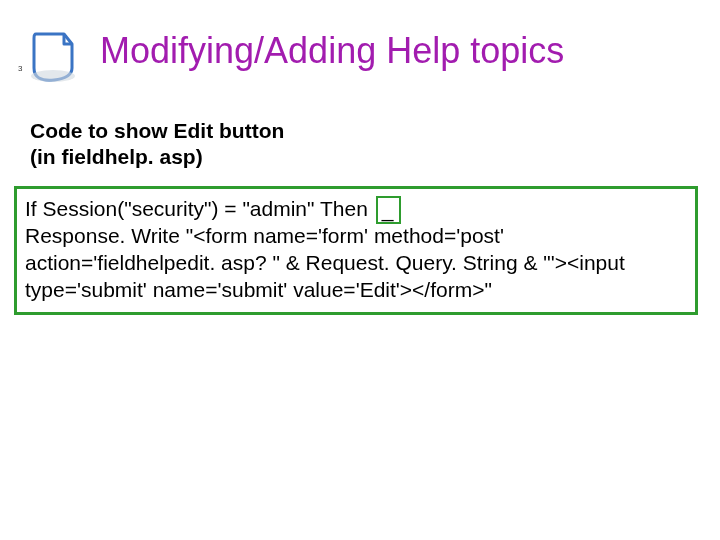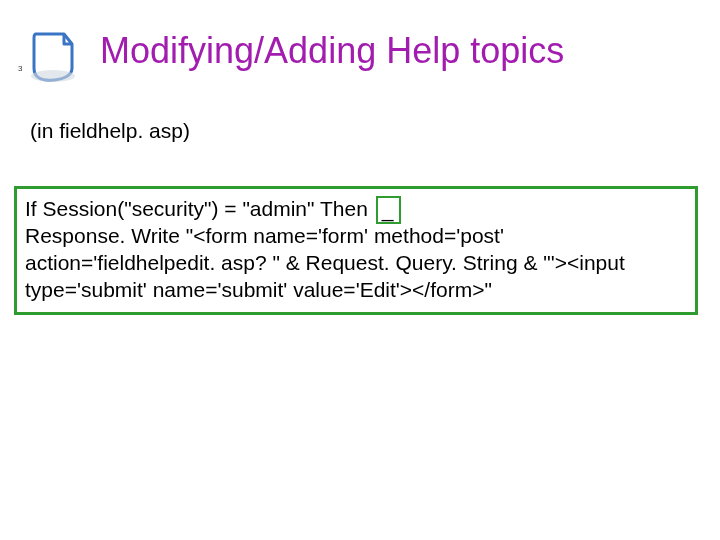--- a/index.html
+++ b/index.html
@@ -45,21 +45,21 @@
     position: absolute;
     top: 118px;
     left: 30px;
     font-size: 21px;
     line-height: 1.25;
   }
   .subtitle-bold {
     font-weight: 700;
   }
   .subtitle-plain {
-    font-weight: 400;
+    font-weight: 700;
   }
   .code-box {
     position: absolute;
     top: 186px;
     left: 14px;
     width: 684px;
     border: 3px solid #2e9c2e;
     box-sizing: border-box;
     padding: 6px 8px 8px 8px;
     font-size: 21px;
@@ -93,20 +93,21 @@
     <svg viewBox="0 0 58 58" width="58" height="58">
       <path d="M12 6 L40 6 L48 16 L48 40 Q48 50 30 52 Q10 54 10 40 L10 10 Q10 6 12 6 Z" fill="#ffffff" stroke="#3a74c4" stroke-width="3" stroke-linejoin="round"></path>
       <path d="M40 6 L40 16 L48 16" fill="none" stroke="#3a74c4" stroke-width="3" stroke-linejoin="round"></path>
       <ellipse cx="29" cy="48" rx="22" ry="6" fill="#d0d8e0" opacity="0.6"></ellipse>
     </svg>
   </div>
 
   <div class="title">Modifying/Adding Help topics</div>
 
   <div class="subtitle-block">
+    <div class="subtitle-bold">Code to show Edit button</div>
     <div class="subtitle-plain">(in fieldhelp. asp)</div>
   </div>
 
   <div class="code-box">
     <span class="line1">
       <span>If Session("security") = "admin" Then</span>
       <span class="underscore-box">_</span>
     </span>
     <span>Response. Write "&lt;form name='form' method='post' action='fieldhelpedit. asp? " &amp; Request. Query. String &amp; "'&gt;&lt;input type='submit' name='submit' value='Edit'&gt;&lt;/form&gt;"</span>
   </div>

